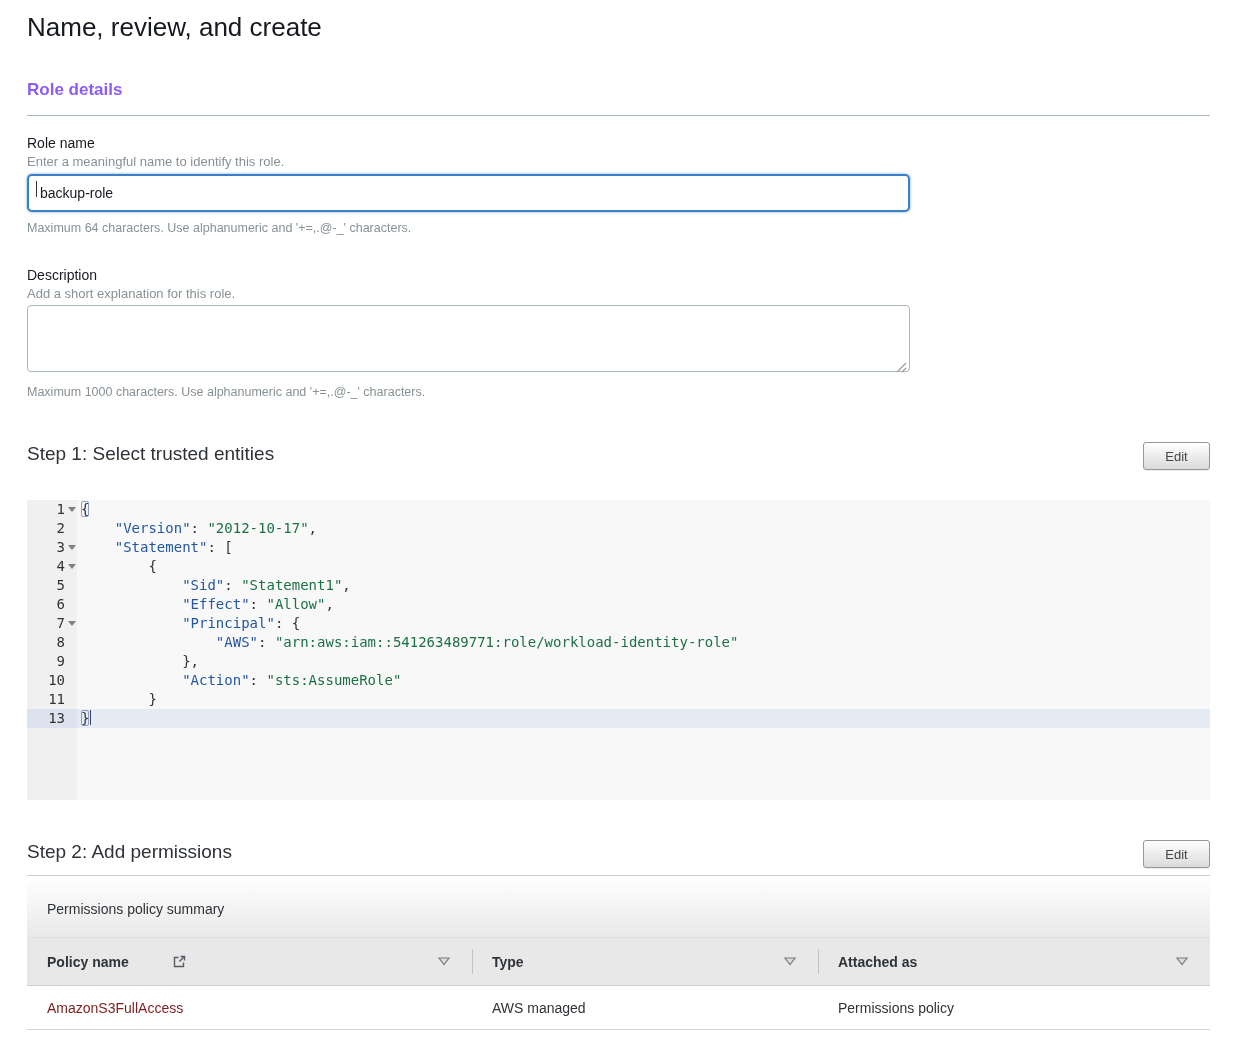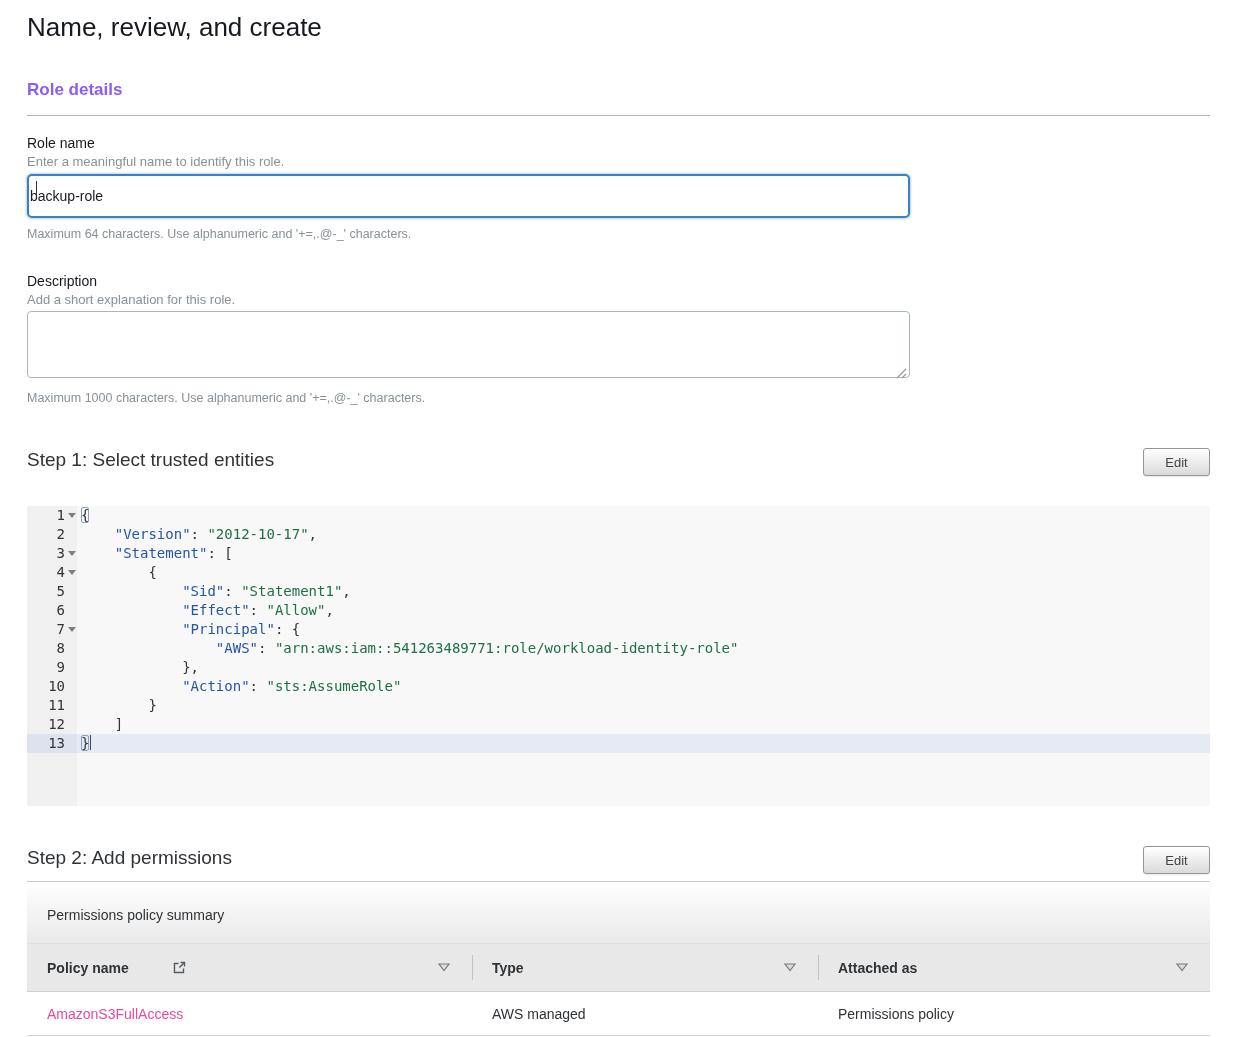--- a/index.html
+++ b/index.html
@@ -12,21 +12,21 @@
   hr.divider { border:none; border-top:1px solid #aab7b8; margin-top:15px; }
   hr.divider2 { border:none; border-top:1px solid #c9cdcd; margin-top:7px; }
 
   .field-label { margin-top:18px; font-size:14px; line-height:18px; color:#16191f; }
   .field-label.desc { margin-top:30px; }
   .field-help { margin-top:2px; font-size:13px; line-height:16px; color:#879196; }
   .field-hint { margin-top:8px; font-size:12.5px; line-height:16px; color:#879196; }
 
   .input-wrap { position:relative; margin-top:4px; width:883px; }
   input.text-input {
-    width:883px; height:44px; padding:0 1px; font-size:14px; color:#16191f;
+    width:883px; height:38px; padding:0 11px; font-size:14px; color:#16191f;
     font-family:"Liberation Sans",sans-serif;
     border:2px solid #3b7fc4; border-radius:5px; outline:none;
     box-shadow:0 0 2px 1px rgba(59,127,196,.35); background:#fff;
   }
   .caret-bar { position:absolute; left:9px; top:7px; width:1px; height:16px; background:#333; }
 
   .textarea-wrap { position:relative; margin-top:3px; width:883px; }
   textarea.desc-textarea {
     width:883px; height:67px; border:1px solid #aab7b8; border-radius:4px;
     resize:none; outline:none; padding:6px 10px; font-size:14px;
@@ -69,21 +69,21 @@
   .table-header { display:flex; height:48px; background:#e8e8e8; border-bottom:1px solid #cfcfcf; }
   .th { display:flex; align-items:center; padding:0 22px 0 20px; font-size:14px; font-weight:700;
     color:#2f3337; position:relative; }
   .th .sep { position:absolute; left:0; top:11px; bottom:11px; width:1px; background:#c3c3c3; }
   .th .spacer { flex:1; }
   .ext-link-icon { margin-left:7px; display:inline-flex; }
   .filter-icon { display:inline-flex; margin-left:8px; }
   .col1 { width:445px;gap:37px; } .col2 { width:346px; } .col3 { flex:1; }
   .table-row { display:flex; height:44px; align-items:center; background:#fff; border-bottom:1px solid #d5d5d5; }
   .td { padding:0 20px; font-size:14px; color:#2f3337; }
-  a.policy-link { color:#ec4899; text-decoration:none; cursor:pointer; }
+  a.policy-link { color:#7f1d1d; text-decoration:none; cursor:pointer; }
 </style>
 </head>
 <body>
 
 <div class="page">
 
   <h1 class="page-title">Name, review, and create</h1>
 
   <h2 class="section-title">Role details</h2>
   <hr class="divider">
@@ -156,24 +156,20 @@
         <div class="code-cell"><span class="tok-p">            },</span></div>
       </div>
       <div class="code-line">
         <div class="gutter-cell">10</div>
         <div class="code-cell"><span class="tok-p">            </span><span class="tok-k">"Action"</span><span class="tok-p">: </span><span class="tok-s">"sts:AssumeRole"</span></div>
       </div>
       <div class="code-line">
         <div class="gutter-cell">11</div>
         <div class="code-cell"><span class="tok-p">        }</span></div>
       </div>
-      <div class="code-line">
-        <div class="gutter-cell">12</div>
-        <div class="code-cell"><span class="tok-p">    ]</span></div>
-      </div>
       <div class="code-line active">
         <div class="gutter-cell">13</div>
         <div class="code-cell"><span class="tok-p bracket">}</span><span class="code-caret"></span></div>
       </div>
     </div>
 
   <div class="section-head step2">
     <div class="step-heading">Step 2: Add permissions</div>
     <button class="edit-btn">Edit</button>
   </div>

